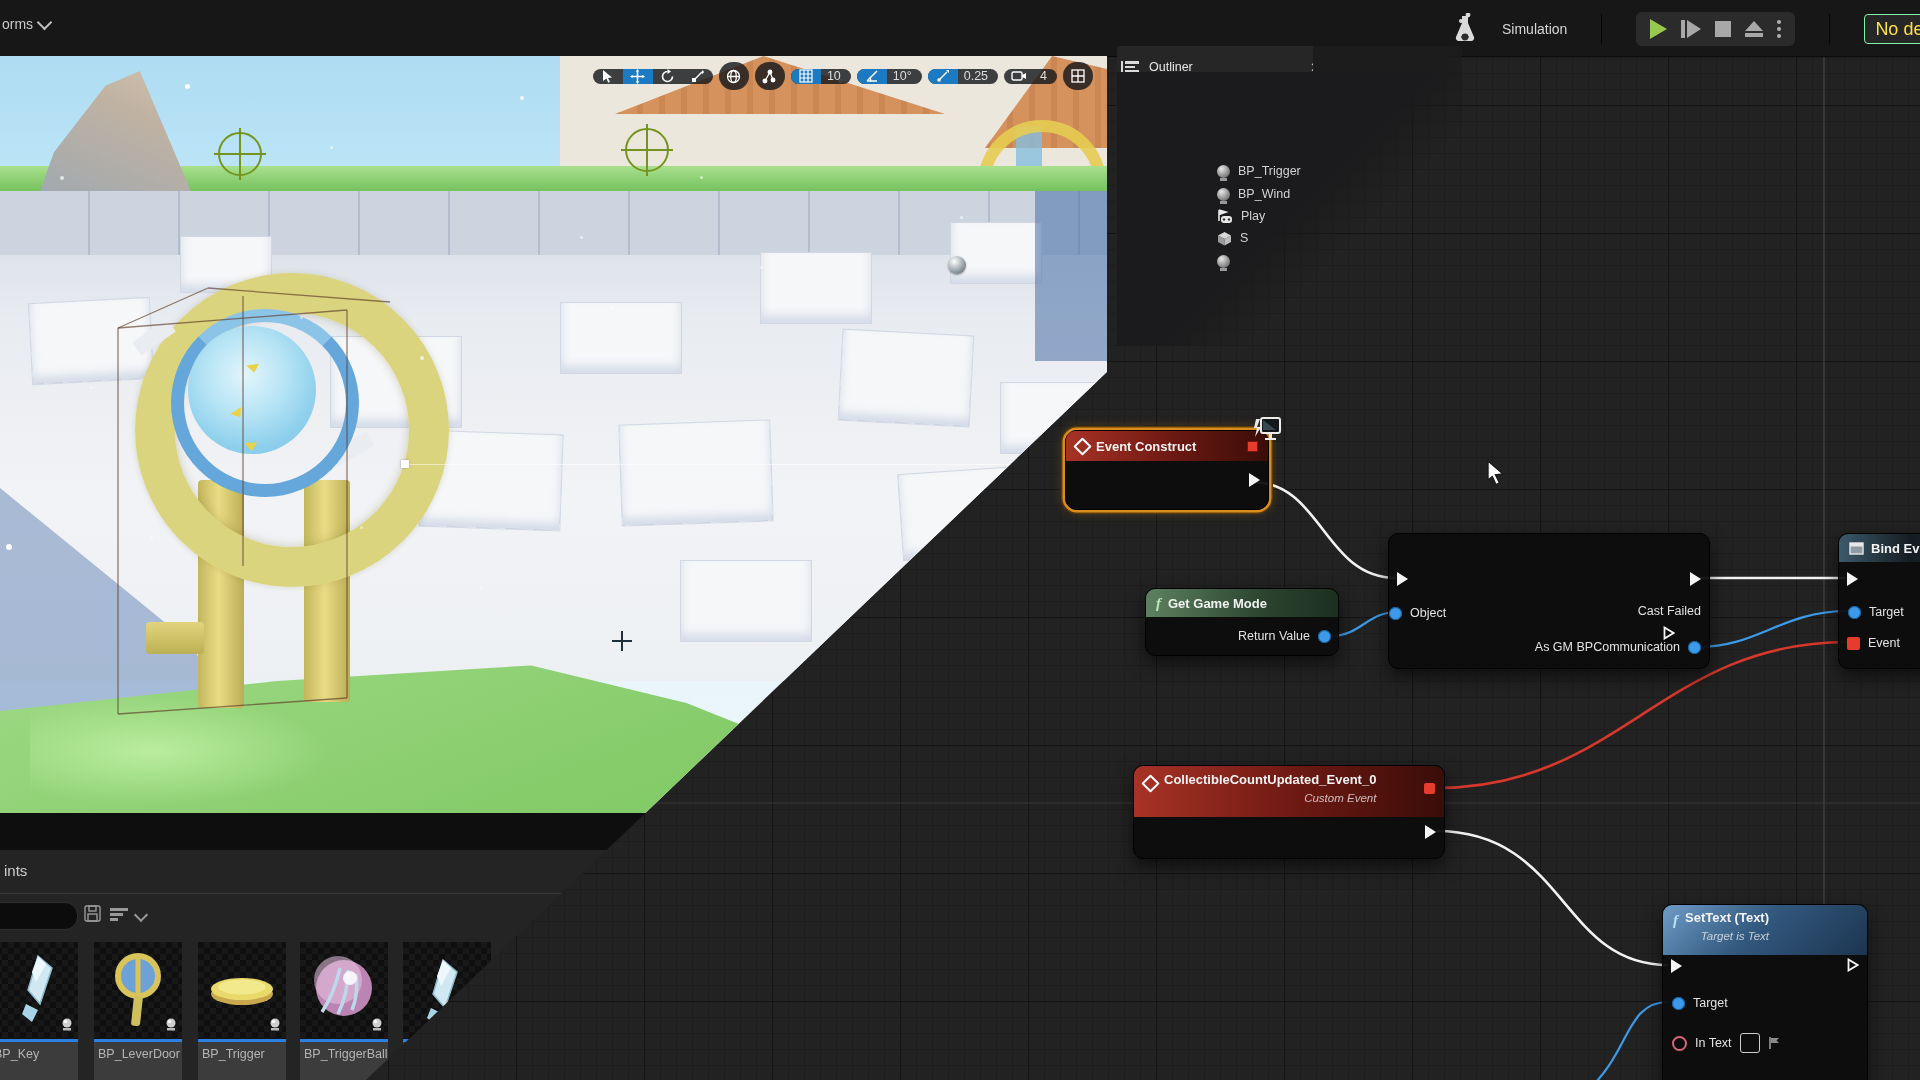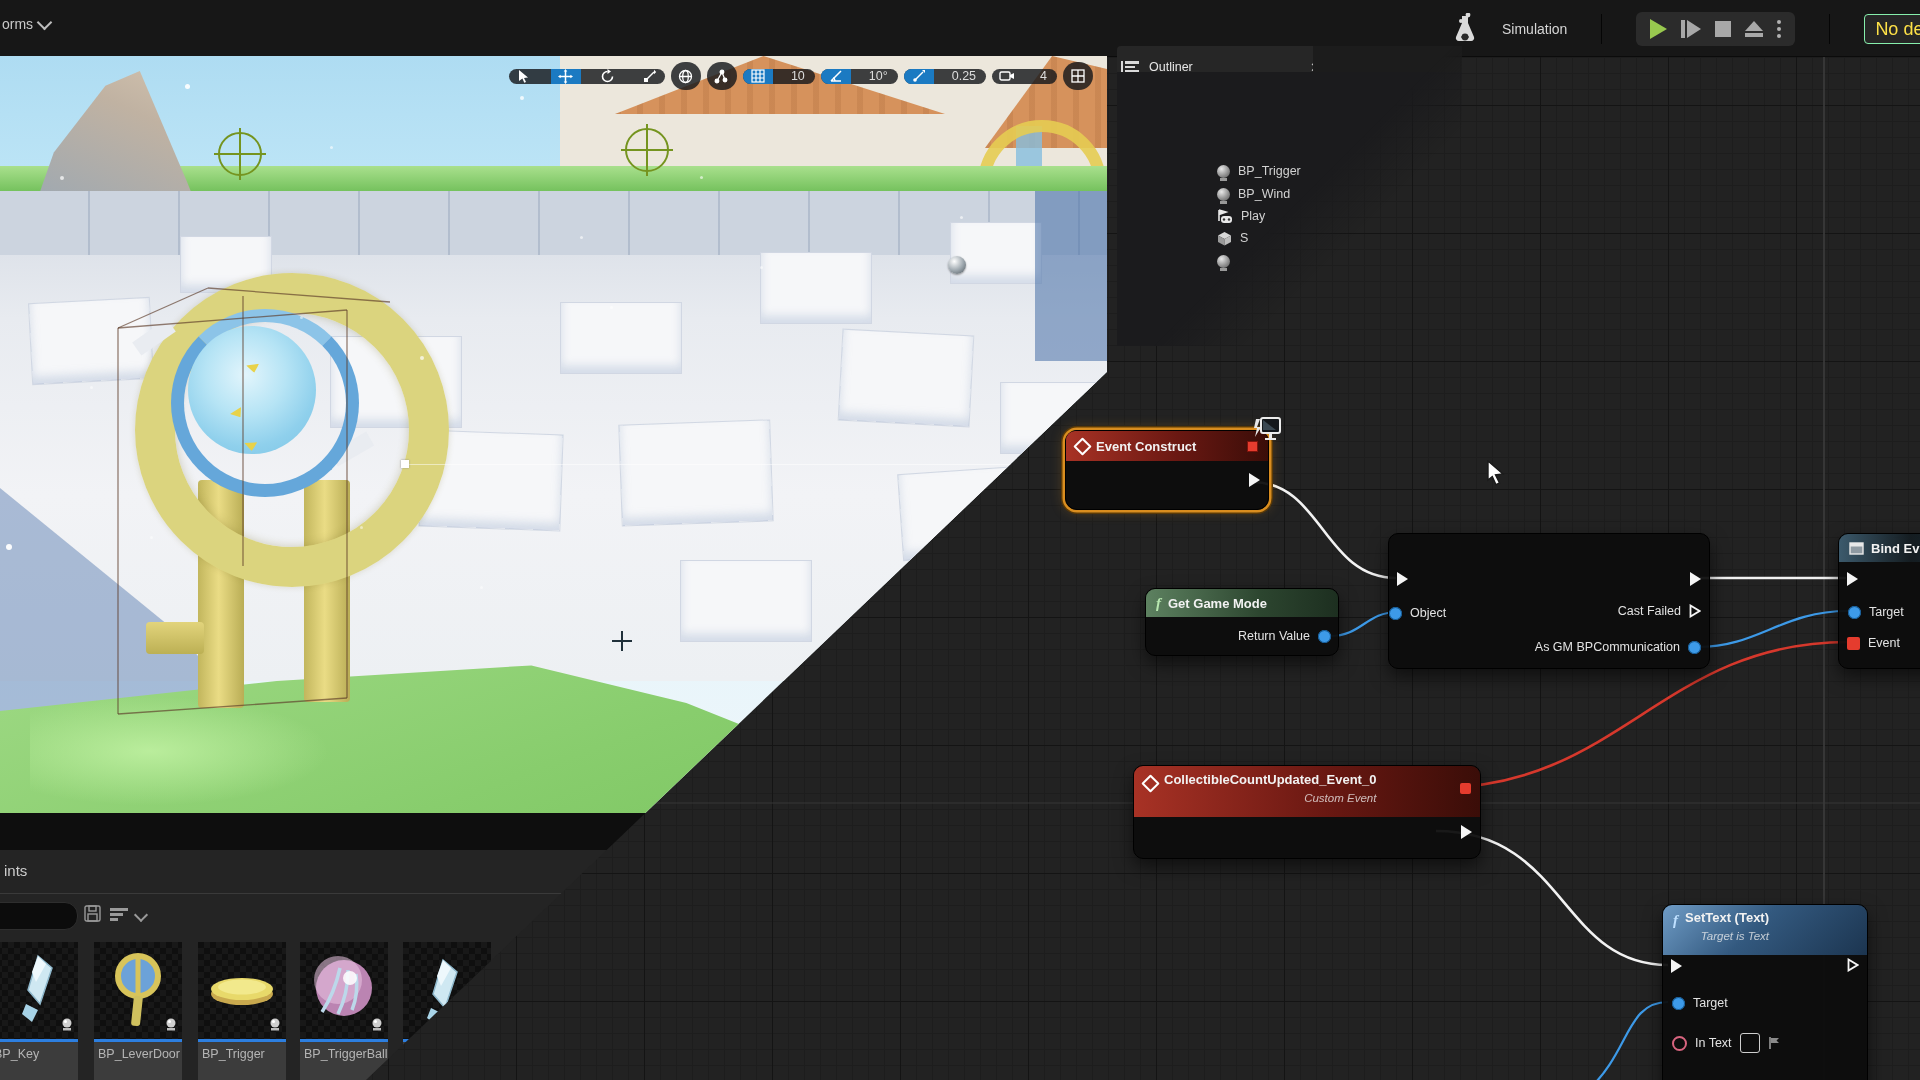--- a/index.html
+++ b/index.html
@@ -54,21 +54,21 @@
   .diamond{width:9px;height:9px;border:2px solid #fff;transform:rotate(45deg);background:transparent;border-radius:1px;flex:0 0 auto;}
   .fico{font-family:"Liberation Serif",serif;font-style:italic;font-weight:bold;font-size:15px;line-height:1;}
 
   #node-ec{left:1065px;top:430px;width:202px;height:78px;border-radius:12px;
            box-shadow:0 0 0 2.5px #d98d1f,0 0 0 4px #5a3a08,0 0 14px rgba(240,160,40,.35);}
   #node-ec .nhead{height:30px;background:linear-gradient(90deg,#a83225,#6a1812 55%,#3a0d08);}
   #node-cast{left:1388px;top:533px;width:320px;height:134px;}
   #node-cast .nhead{height:28px;background:linear-gradient(90deg,#226a70,#123438 60%,#0d2326);}
   #node-ggm{left:1145px;top:588px;width:192px;height:66px;}
   #node-ggm .nhead{height:28px;background:linear-gradient(90deg,#5d8160,#2c452f 60%,#1d2f20);}
-  #node-col{left:1133px;top:765px;width:310px;height:92px;padding-left:36px;}
+  #node-col{left:1133px;top:765px;width:310px;height:92px;}
   #node-col .nhead{height:46px;background:linear-gradient(90deg,#a83225,#6a1812 55%,#3a0d08);align-items:flex-start;padding-top:5px;}
   #node-settext{left:1662px;top:904px;width:204px;height:200px;}
   #node-settext .nhead{height:46px;background:linear-gradient(135deg,#6f9cc6,#33597f 45%,#1c3550);align-items:flex-start;padding-top:4px;}
   #node-bind{left:1838px;top:533px;width:120px;height:134px;border-radius:10px 0 0 10px;}
   #node-bind .nhead{height:28px;background:linear-gradient(90deg,#3c5a6c,#22394656 60%,#16262e);}
   .badge-monitor{position:absolute;right:-14px;top:-14px;width:30px;height:26px;}
   .redsq-h{width:9px;height:9px;background:#e53c2e;margin-left:auto;border:1px solid #7d140c;}
 
   
   #oldshot{left:0;top:46px;width:1920px;height:1034px;
@@ -111,21 +111,21 @@
   .gizmo{position:absolute;width:40px;height:40px;border:2px solid #75941f;border-radius:50%;}
   .gizmo:before{content:"";position:absolute;left:50%;top:-6px;width:2px;height:52px;background:#75941f;transform:translateX(-1px);}
   .gizmo:after{content:"";position:absolute;top:50%;left:-6px;height:2px;width:52px;background:#75941f;transform:translateY(-1px);}
   .sphere{left:948px;top:200px;width:18px;height:18px;border-radius:50%;background:radial-gradient(circle at 35% 30%,#ffffff,#9aa4ab 55%,#4e565c);box-shadow:0 1px 2px rgba(0,0,0,.4);}
   .dot{position:absolute;border-radius:50%;background:#fff;}
   .xhair-v{left:621px;top:575px;width:1.5px;height:20px;background:#20303a;}
   .xhair-h{left:612px;top:584px;width:20px;height:1.5px;background:#20303a;}
 
   
   #vp-toolbar{top:6px;right:14px;display:flex;gap:6px;align-items:center;}
-  .vpill{height:15px;background:rgba(22,25,28,.82);border-radius:14px;display:flex;align-items:center;overflow:hidden;gap:12px;}
+  .vpill{height:15px;background:rgba(22,25,28,.82);border-radius:14px;display:flex;align-items:center;overflow:hidden;}
   .vbtn{width:30px;height:28px;display:flex;align-items:center;justify-content:center;}
   .vbtn.active{background:#1b7ac2;}
   .vcirc{width:30px;height:28px;background:rgba(22,25,28,.82);border-radius:14px;display:flex;align-items:center;justify-content:center;}
   .vval{color:#dcdcdc;font-size:12.5px;padding:0 10px 0 6px;}
   .vpill svg,.vcirc svg{display:block;}
 
   
   #band{left:0;top:767px;width:700px;height:37px;background:#0e0e0e;}
   #bottompanel{left:0;top:804px;width:700px;height:230px;background:#242424;}
   .ints{left:4px;top:12px;font-size:15px;color:#cdcdcd;}
@@ -206,21 +206,21 @@
   <div class="prow" style="left:8px;top:38px;">
       <span class="execp"></span>
     </div>
   <div class="prow" style="right:8px;top:38px;">
       <span class="execp"></span>
     </div>
   <div class="prow" style="left:0;top:72px;text-align:right;">
     <span class="pin-c"></span>
       <span class="plabel">Object</span>
   </div>
-  <div class="prow" style="right:8px;top:70px;">
+  <div class="prow" style="right:8px;top:70px;flex-direction:column;">
     <span class="plabel">Cast Failed</span>
     <svg class="exech" viewBox="0 0 12 14">
         <path d="M1.5 1.5 L10.5 7 L1.5 12.5 Z" fill="none" stroke="#f5f5f5" stroke-width="1.8"></path>
       </svg>
   </div>
   <div class="prow" style="right:8px;top:106px;">
     <span class="plabel">As GM BPCommunication</span>
       <span class="pin-c"></span>
   </div>
 </div>

